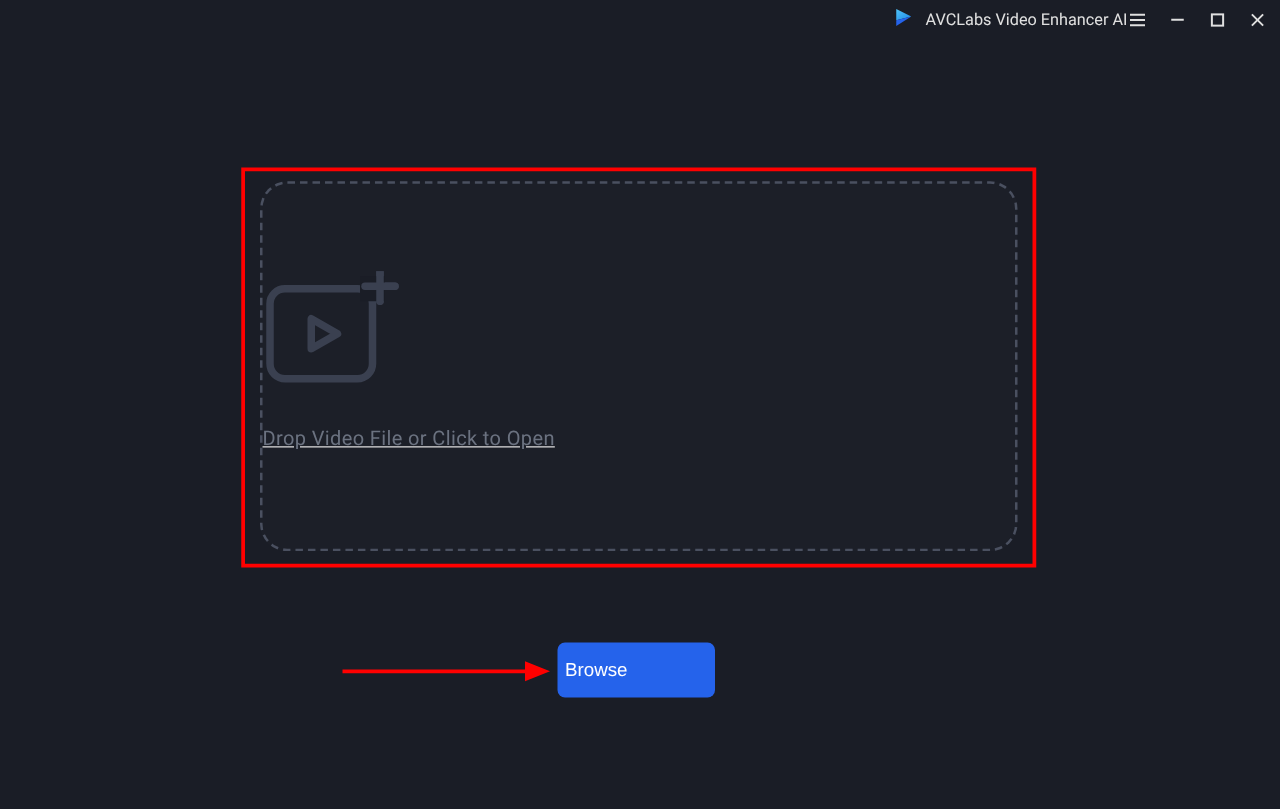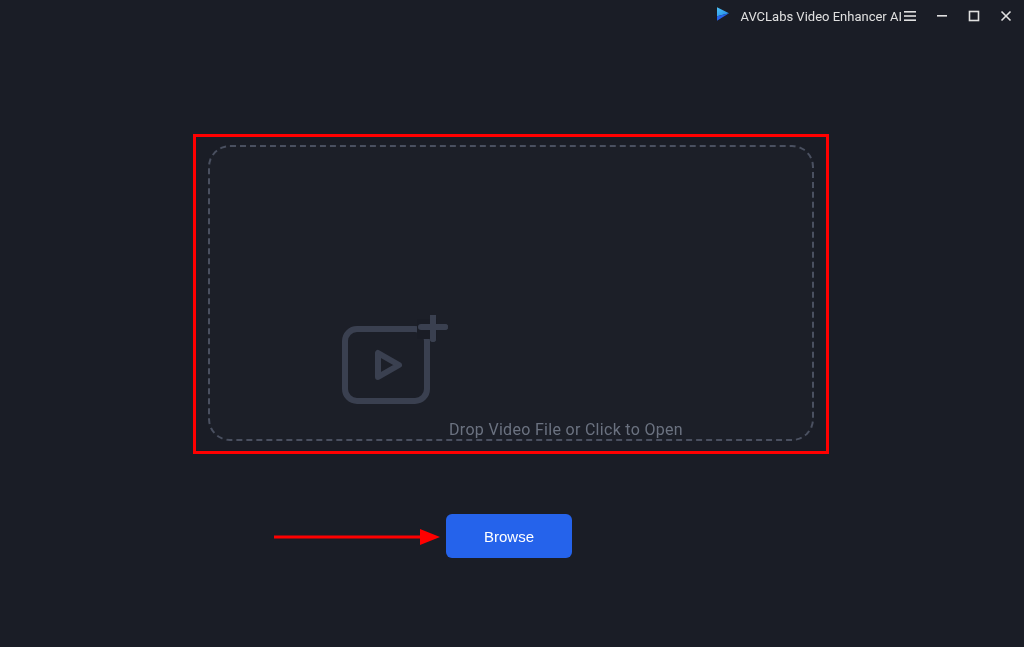--- a/index.html
+++ b/index.html
@@ -68,26 +68,27 @@
 
   .dropzone {
     position: absolute;
     left: 208px;
     top: 113px;
     width: 606px;
     height: 296px;
     border: 2px dashed #4a5060;
     border-radius: 22px;
     display: flex;
-    flex-direction: row;
-    align-items: flex-end;
+    flex-direction: column;
+    align-items: flex-start;
     justify-content: center;
     cursor: pointer;
     box-sizing: border-box;
     background: rgba(255,255,255,0.01);
+    text-decoration: underline;
   }
 
   .dropzone-icon {
     margin-top: -10px;
     margin-bottom: 28px;
     position: relative;
   }
 
   .dropzone-text {
     font-size: 16px;
@@ -98,21 +99,20 @@
   .browse-btn {
     position: absolute;
     left: 446px;
     top: 482px;
     width: 126px;
     height: 44px;
     background: #2563eb;
     border-radius: 6px;
     display: flex;
     align-items: center;
-    justify-content: center;
     color: #fff;
     font-size: 15px;
     cursor: pointer;
     border: none;
   }
 
   .annotation-arrow {
     position: absolute;
     left: 272px;
     top: 490px;

